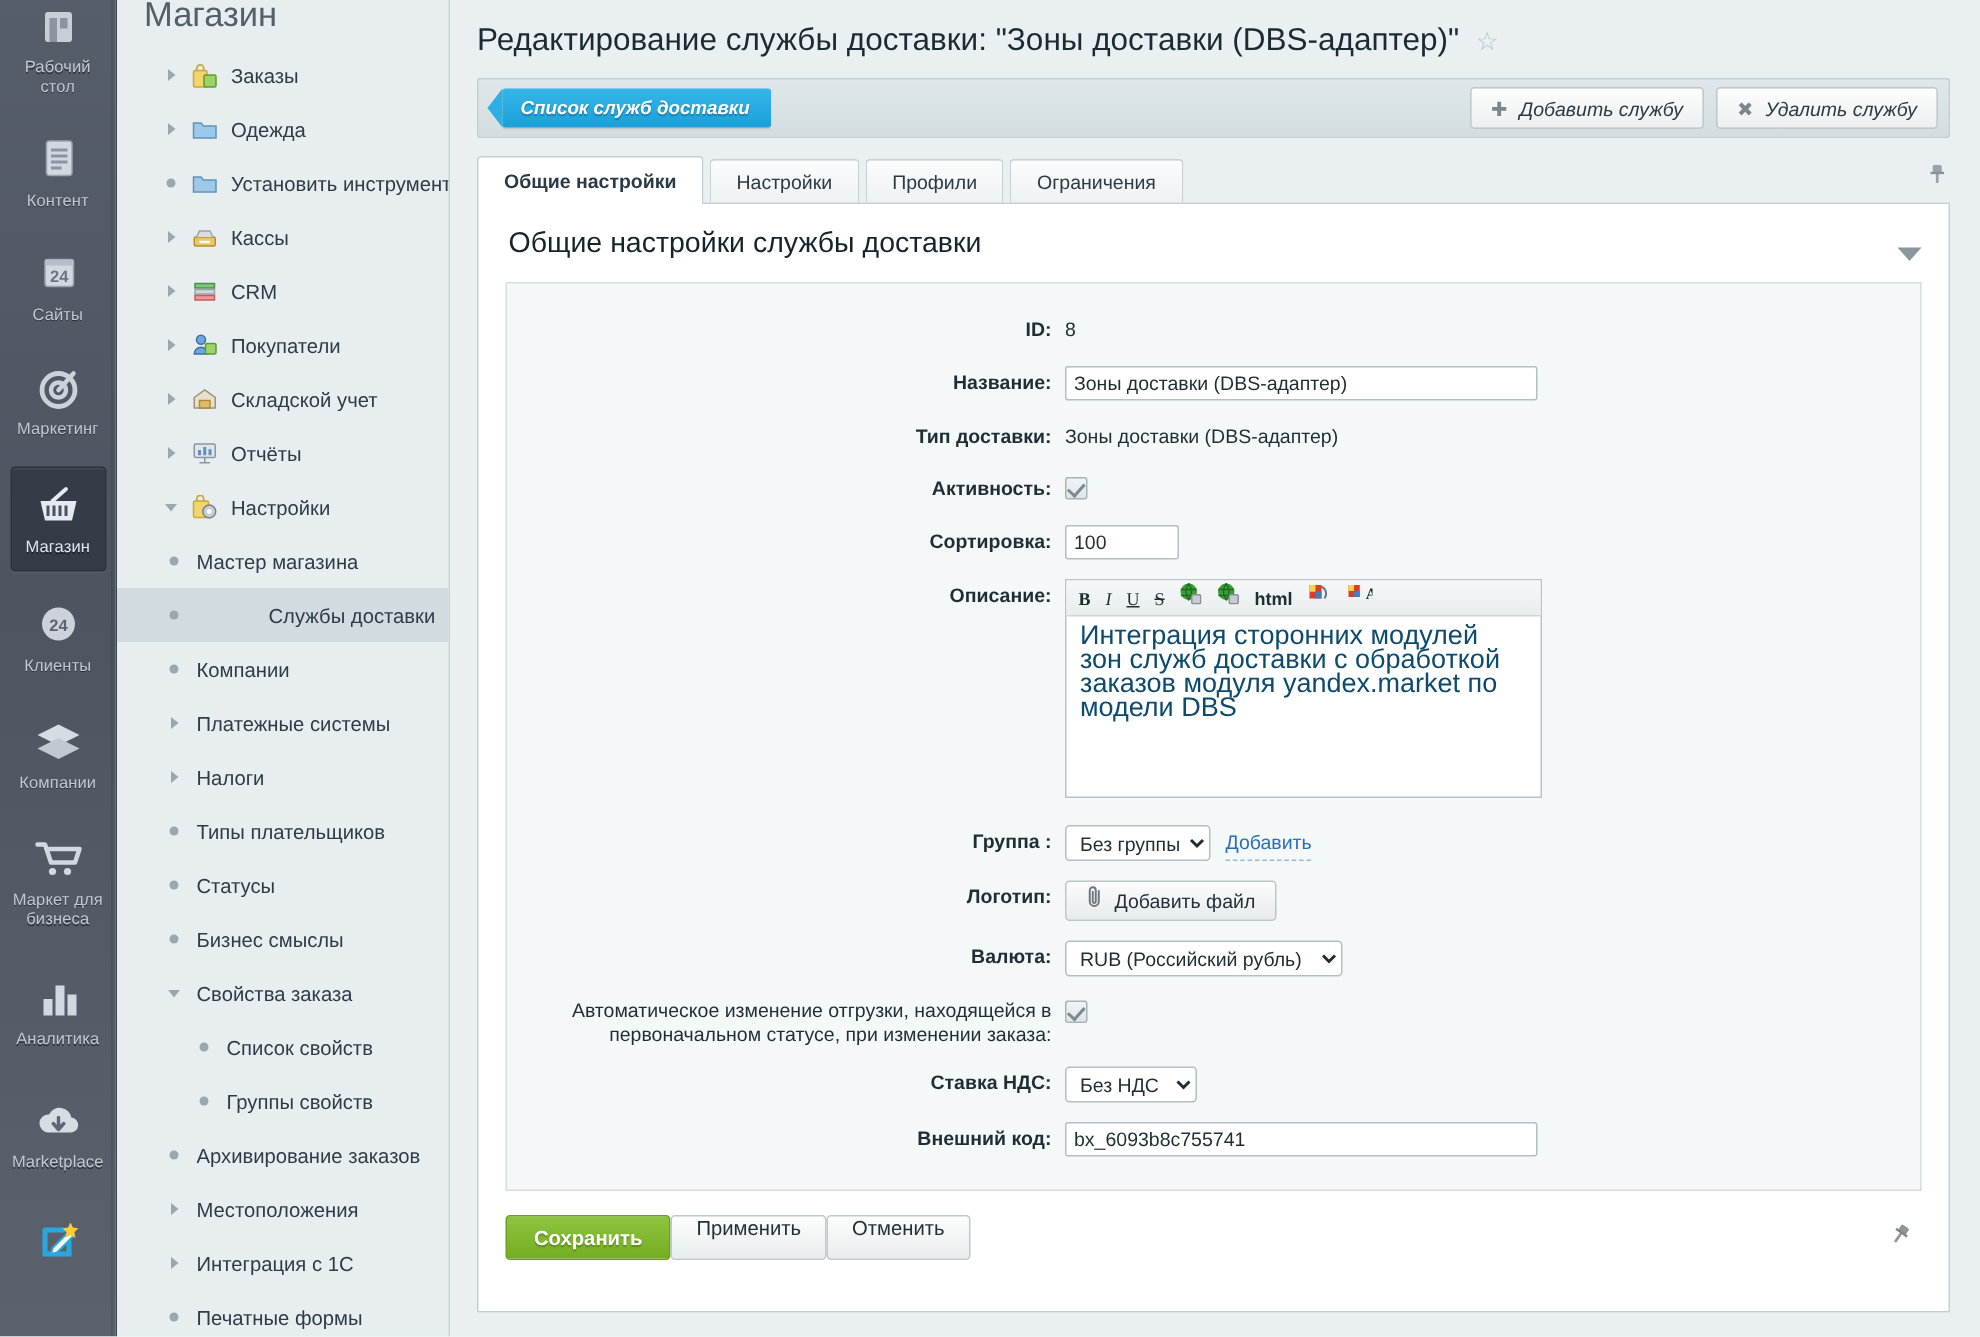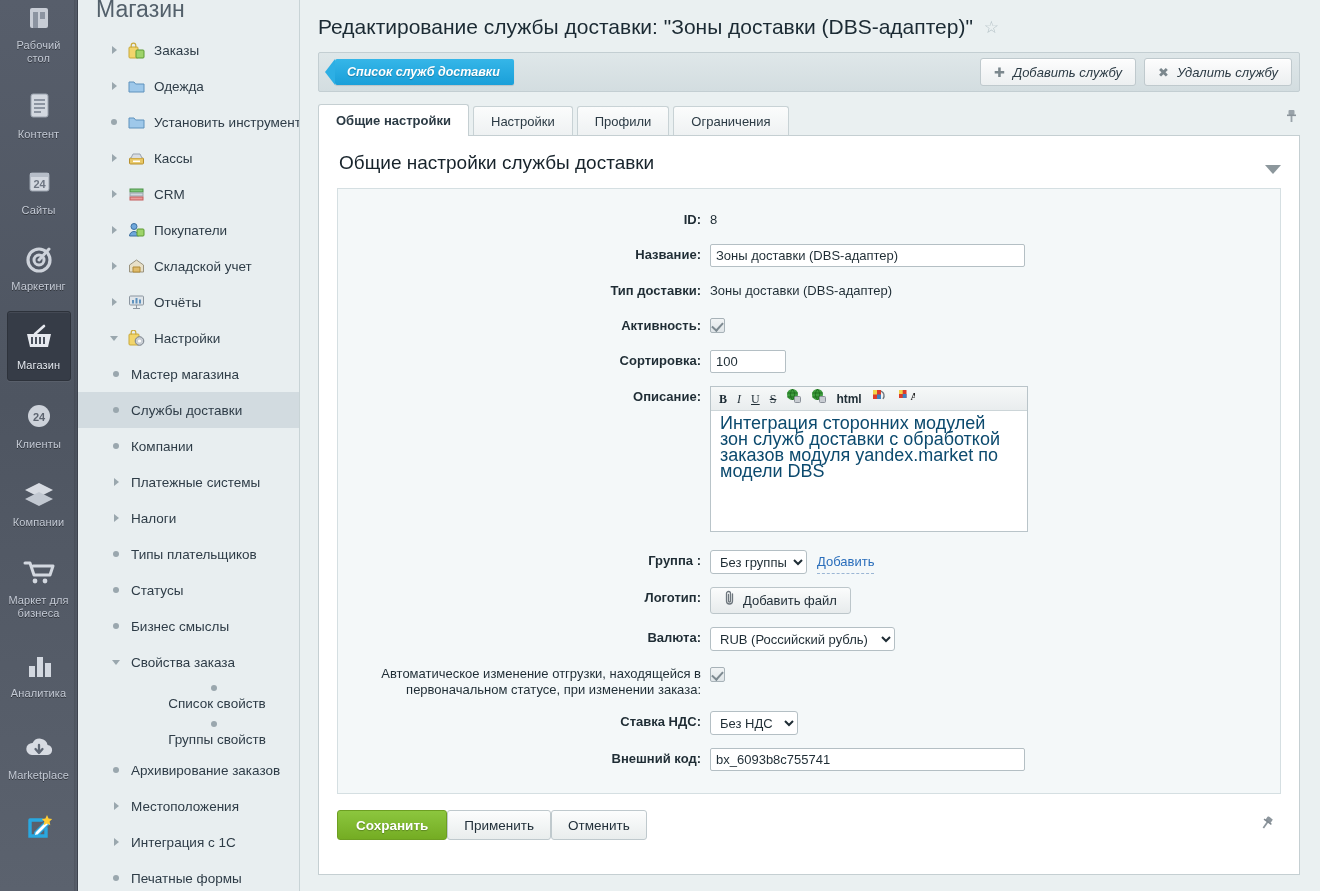--- a/index.html
+++ b/index.html
@@ -72,21 +72,21 @@
   .nav-list { list-style:none; margin:0; padding:0; }
   .nav-row {
     display:flex; align-items:center;
     height: 36px;
     padding-left: 28px;
     white-space: nowrap;
     cursor: default;
     font-size: 13.5px;
     color: #2e3c47;
   }
-  .nav-row.selected { background: #d2dbe0; }
+  .nav-row.selected { background: #d2dbe0; gap: 48px; }
   .nav-row .twisty {
     width: 16px; flex:0 0 16px; display:flex; align-items:center; justify-content:center;
   }
   .nav-row .bullet {
     width: 6px; height: 6px; border-radius: 50%;
     background: #9aa7ae; display:inline-block;
   }
   .arrow-r {
     width: 0; height: 0;
     border-left: 5px solid #9aa7ae;
@@ -95,21 +95,21 @@
   }
   .arrow-d {
     width: 0; height: 0;
     border-top: 5px solid #9aa7ae;
     border-left: 4px solid transparent;
     border-right: 4px solid transparent;
   }
   .nav-row .nico { width: 22px; flex:0 0 22px; display:flex; align-items:center; justify-content:center; margin-left: 3px;}
   .nav-row .ntext { margin-left: 7px; overflow:hidden; }
   .nav-row.lvl2 { padding-left: 30px; }
-  .nav-row.lvl3 { padding-left: 50px; flex-direction: column; }
+  .nav-row.lvl3 { padding-left: 50px; }
 
   
   .main {
     flex: 1 1 auto;
     background: #eaf0f1;
     position: relative;
     overflow: hidden;
     padding: 0 20px 0 18px;
   }
   .page-title {
@@ -328,21 +328,21 @@
     color:#fff; font-weight:bold; font-size:13.5px;
     display:flex; align-items:center;
     text-shadow: 0 1px 1px rgba(0,0,0,.25);
   }
   .b-gray {
     height: 30px; padding: 0 16px;
     background: linear-gradient(to bottom,#fcfdfd,#e9eded);
     border: 1px solid #bfc9cd;
     border-radius: 3px;
     color:#22303a; font-size:13.5px;
-    display:flex; align-items:center;
+    display:flex; align-items:flex-start;
   }
   .pin-foot { margin-left:auto; margin-right: 6px; }
 
   .wrap-label { line-height: 16px; padding-top: 2px; }
 </style>
 </head>
 <body>
 
 <div class="app">
 

